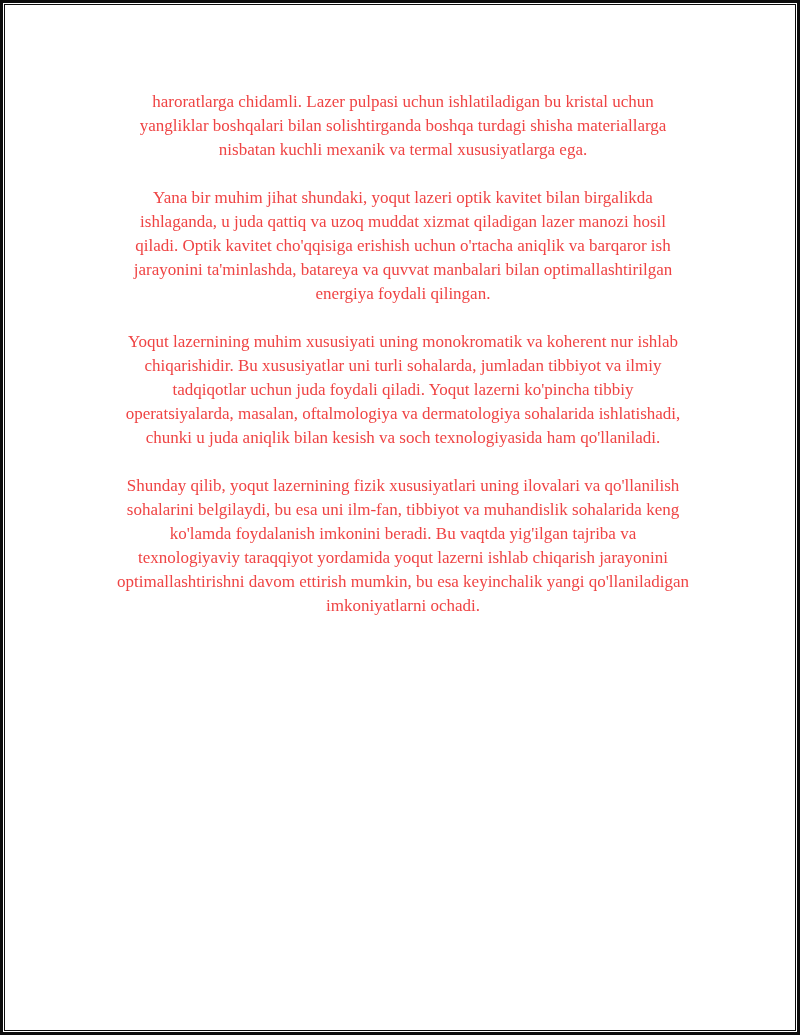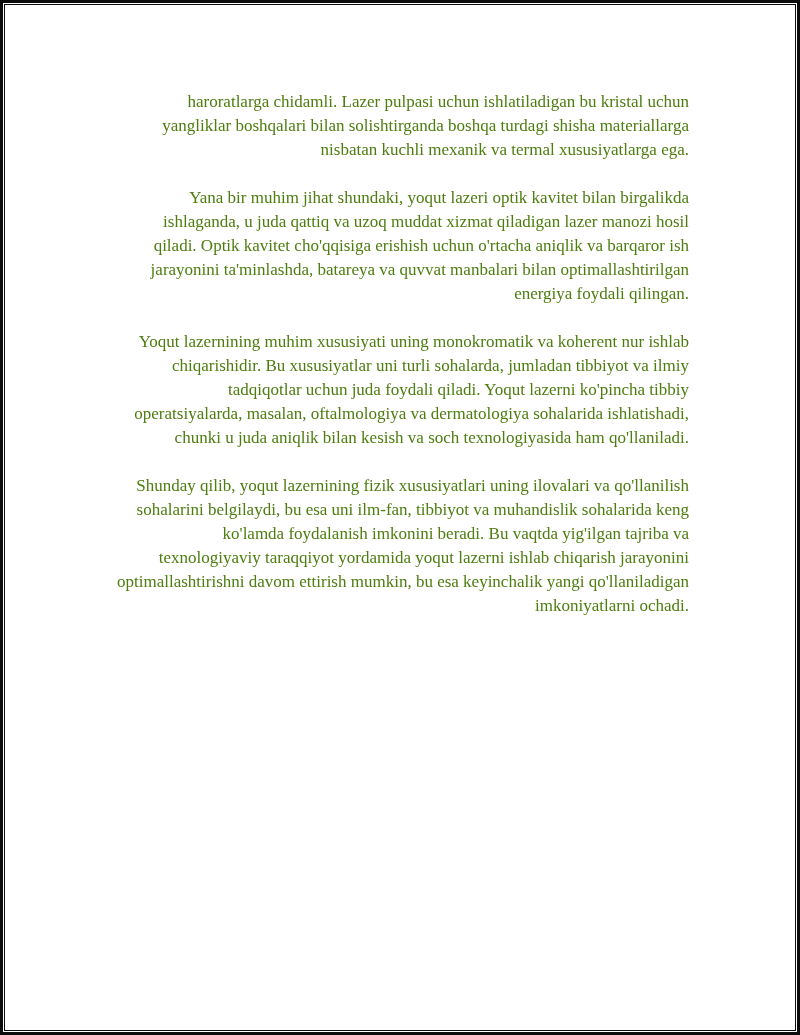--- a/index.html
+++ b/index.html
@@ -27,24 +27,24 @@
     inset: 4px;
     border: 1px solid #0d0d0d;
     pointer-events: none;
     box-sizing: border-box;
   }
   .content {
     position: absolute;
     left: 117px;
     top: 90px;
     width: 572px;
-    color: #4d7c0f;
+    color: #ef4444;
     font-size: 17px;
     line-height: 24px;
-    text-align: right;
+    text-align: center;
   }
   .content p {
     margin: 0 0 24px 0;
     padding: 0;
   }
   .content p:last-child {
     margin-bottom: 0;
     margin-top: 9px;
   }
 </style>

